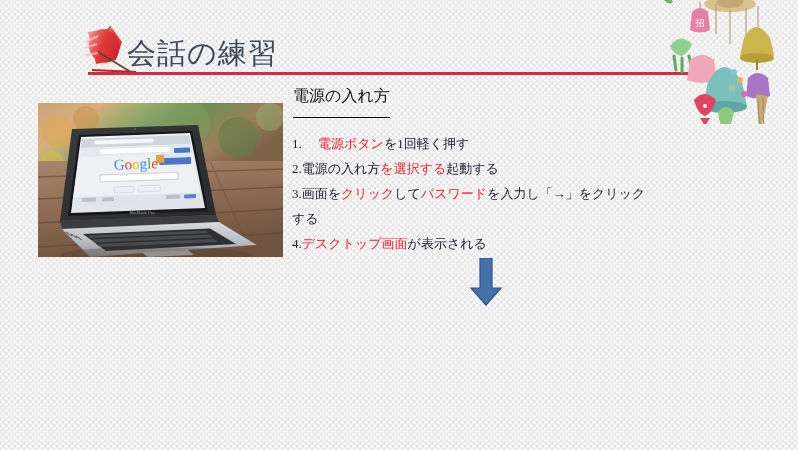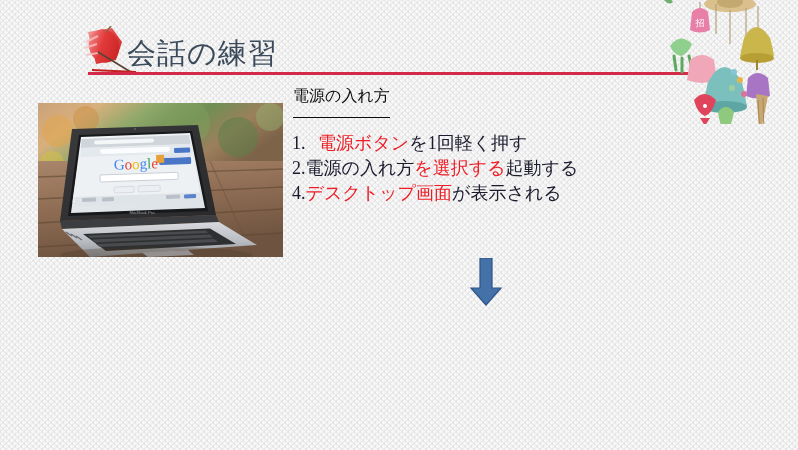--- a/index.html
+++ b/index.html
@@ -46,21 +46,21 @@
   
   .heading{
     position:absolute;color:#0d0d0d;font-size:16px;
     border-bottom:1.5px solid #0d0d0d;padding-bottom:10px;
     font-family:"Liberation Serif","DejaVu Serif",serif;
     white-space:nowrap;
   }
   #heading-on{left:293px;top:86px;}
   #heading-off{left:210px;top:312px;}
 
-  .list{position:absolute;font-size:18px;color:#1b1b2e;line-height:25px;}
+  .list{position:absolute;font-size:13px;color:#1b1b2e;line-height:25px;}
   #list-on{left:292px;top:131px;width:360px;}
   #list-off{left:212px;top:356px;width:430px;}
 
   .li{white-space:nowrap;}
   .li .num{display:inline-block;color:#1b1b2e;}
   #list-on .li1 .num{width:26px;}
   #list-off .li .num{width:32px;}
   .red{color:#ee1c25;}
   .blk{color:#1b1b2e;}
   .wrap{white-space:normal;}
@@ -235,20 +235,23 @@
 
   <div class="heading" id="heading-on">電源の入れ方</div>
 
   <div class="list" id="list-on">
     <div class="li li1">
       <span class="num">1.</span><span class="red">電源ボタン</span><span class="blk">を1回軽く押す</span>
     </div>
     <div class="li">
       <span>2.</span><span class="blk">電源の入れ方</span><span class="red">を選択する</span><span class="blk">起動する</span>
     </div>
+    <div class="li wrap">
+      <span>3.</span><span class="blk">画面を</span><span class="red">クリック</span><span class="blk">して</span><span class="red">パスワード</span><span class="blk">を入力し「→」をクリックする</span>
+    </div>
     <div class="li">
       <span>4.</span><span class="red">デスクトップ画面</span><span class="blk">が表示される</span>
     </div>
   </div>
 
   <div id="down-arrow">
     <svg width="34" height="48" viewBox="0 0 34 48">
       <path d="M11 0 L23 0 L23 30 L32 30 L17 47 L2 30 L11 30 Z" fill="#4472a8" stroke="#2f5party" stroke-width="0"></path>
       <path d="M11 0 L23 0 L23 30 L32 30 L17 47 L2 30 L11 30 Z" fill="none" stroke="#2f5489" stroke-width="1.2"></path>
     </svg>

